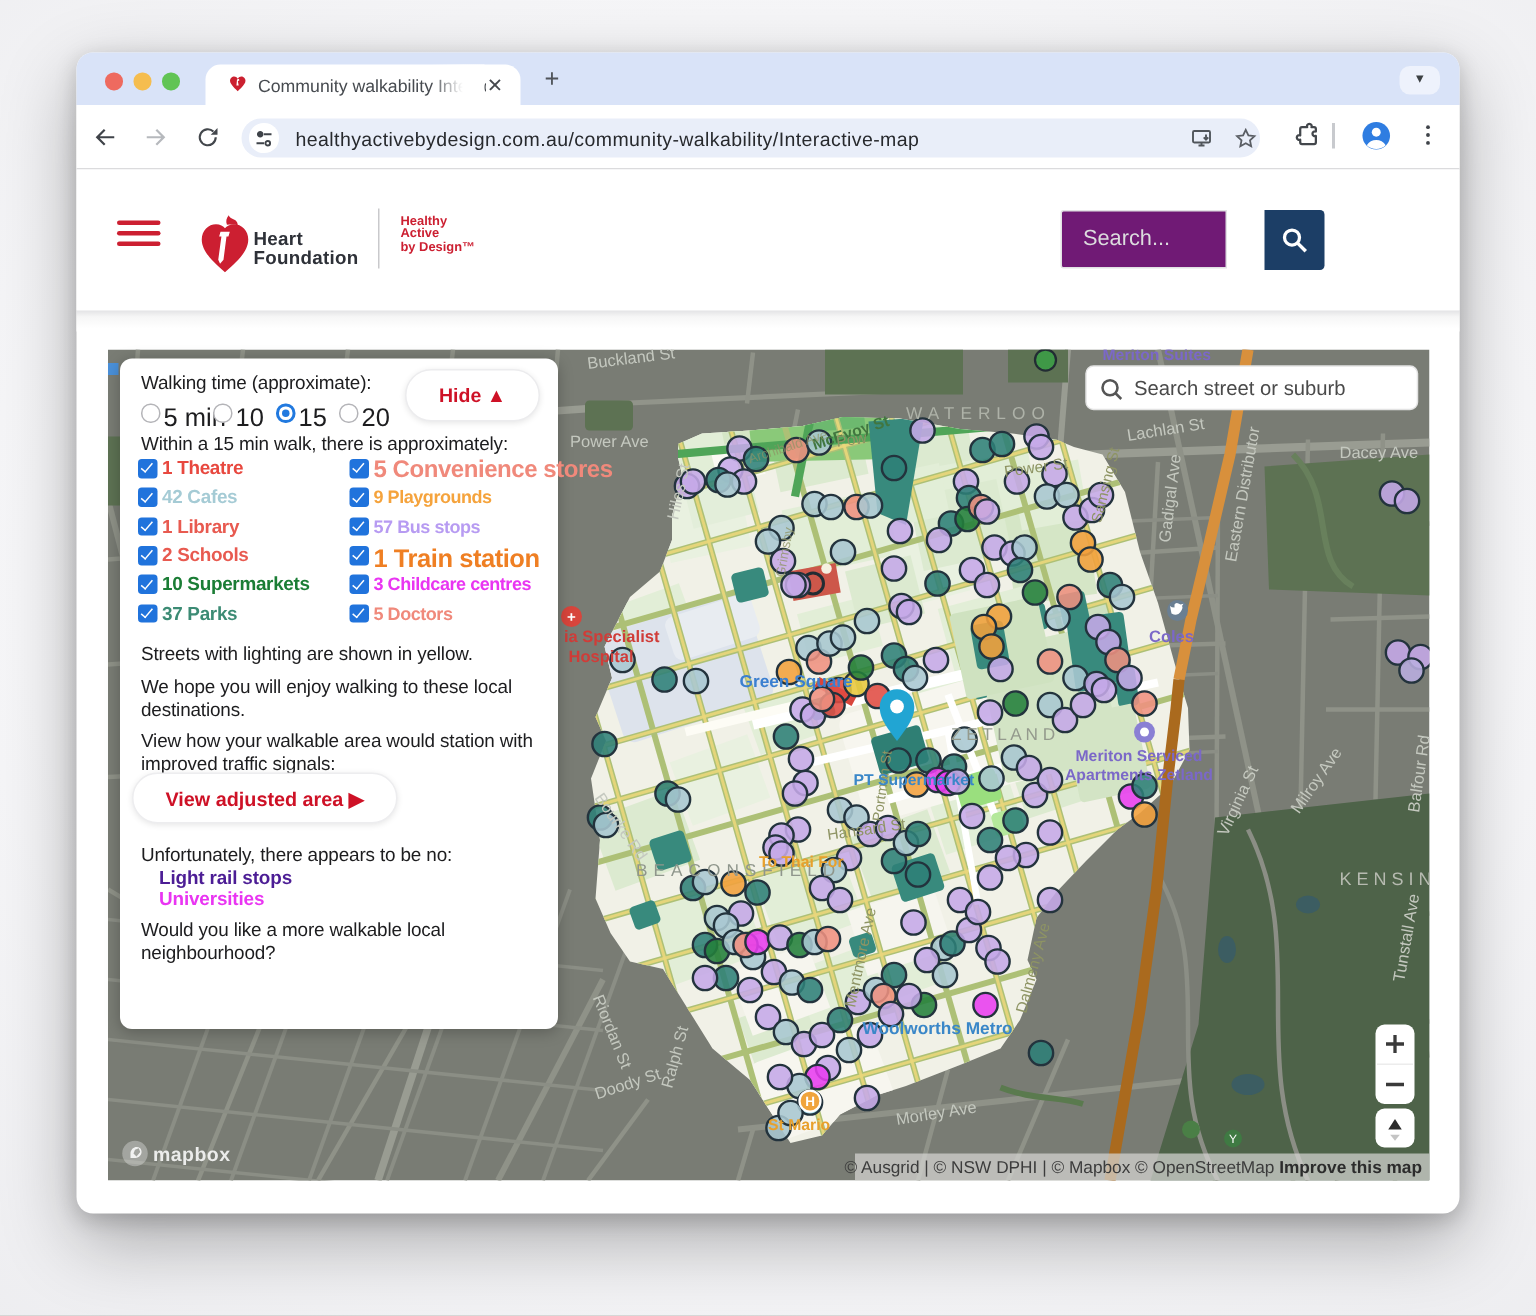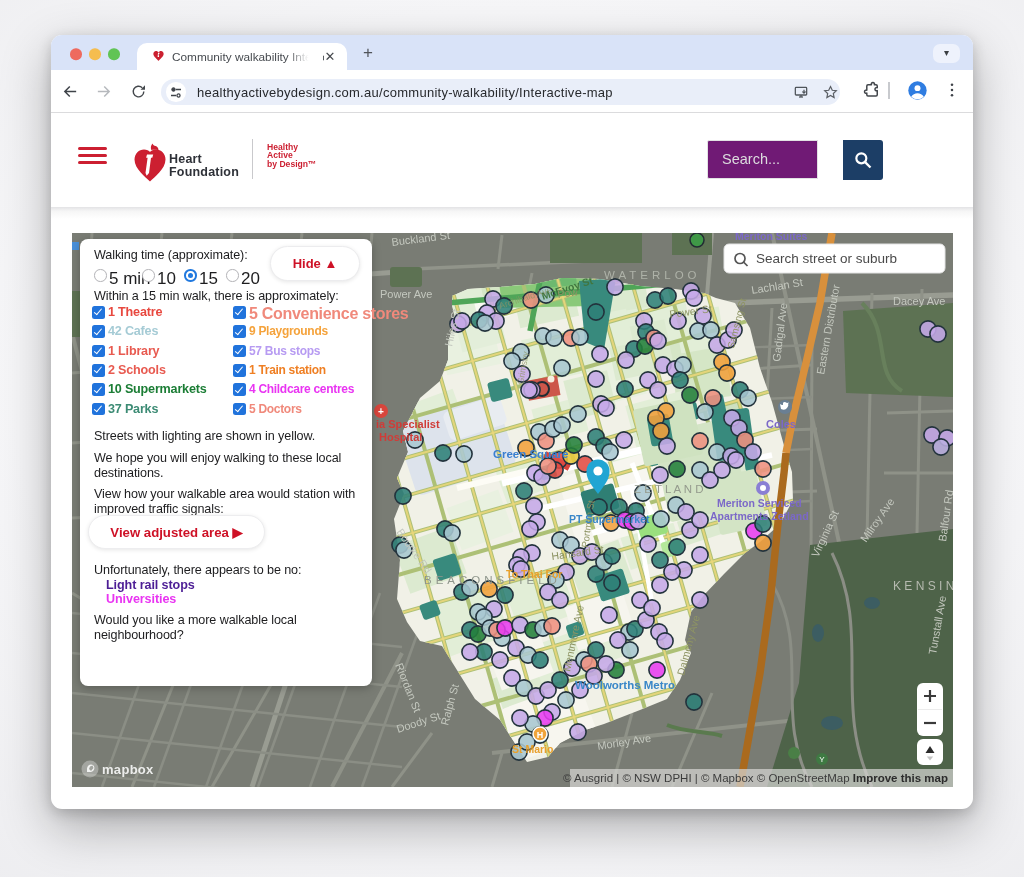--- a/index.html
+++ b/index.html
@@ -783,23 +783,23 @@
 <div class="cl" style="left:28px;top:143.4px;color:#1b7d35">10 Supermarkets</div>
 <div class="cb" style="left:12px;top:163.8px"></div>
 <div class="cl" style="left:28px;top:162.8px;color:#3c8b74">37 Parks</div>
 <div class="cb" style="left:153px;top:67.0px"></div>
 <div class="cl" style="left:169px;top:66.0px;color:#f0897b;font-size:16px;letter-spacing:-0.3px">5 Convenience stores</div>
 <div class="cb" style="left:153px;top:86.3px"></div>
 <div class="cl" style="left:169px;top:85.3px;color:#f5a33c;font-size:12px;letter-spacing:-0.3px">9 Playgrounds</div>
 <div class="cb" style="left:153px;top:105.7px"></div>
 <div class="cl" style="left:169px;top:104.7px;color:#b79bf2;font-size:12px;letter-spacing:-0.3px">57 Bus stops</div>
 <div class="cb" style="left:153px;top:125.1px"></div>
-<div class="cl" style="left:169px;top:124.1px;color:#ef7f23;font-size:12px;letter-spacing:-0.3px">1 Train station</div>
+<div class="cl" style="left:169px;top:124.1px;color:#ef7f23;font-size:17px;letter-spacing:-0.3px">1 Train station</div>
 <div class="cb" style="left:153px;top:144.4px"></div>
-<div class="cl" style="left:169px;top:143.4px;color:#e935f2;font-size:12px;letter-spacing:-0.3px">4 Childcare centres</div>
+<div class="cl" style="left:169px;top:143.4px;color:#e935f2;font-size:12px;letter-spacing:-0.3px">3 Childcare centres</div>
 <div class="cb" style="left:153px;top:163.8px"></div>
 <div class="cl" style="left:169px;top:162.8px;color:#f0897b;font-size:12px;letter-spacing:-0.3px">5 Doctors</div>
 <div class="t" style="top:190px">Streets with lighting are shown in yellow.</div>
 <div class="t" style="top:212px;white-space:normal;width:268px;line-height:15.3px">We hope you will enjoy walking to these local destinations.</div>
 <div class="t" style="top:248px;white-space:normal;width:272px;line-height:15.3px">View how your walkable area would station with improved traffic signals:</div>
 <div class="vab">View adjusted area ▶</div>
 <div class="t" style="top:324px">Unfortunately, there appears to be no:</div>
 <div class="t" style="left:26px;top:339px;color:#4c1d95;font-weight:700">Light rail stops</div>
 <div class="t" style="left:26px;top:353px;color:#e935f2;font-weight:700">Universities</div>
 <div class="t" style="top:374px;white-space:normal;width:260px;line-height:15.3px">Would you like a more walkable local neighbourhood?</div>

